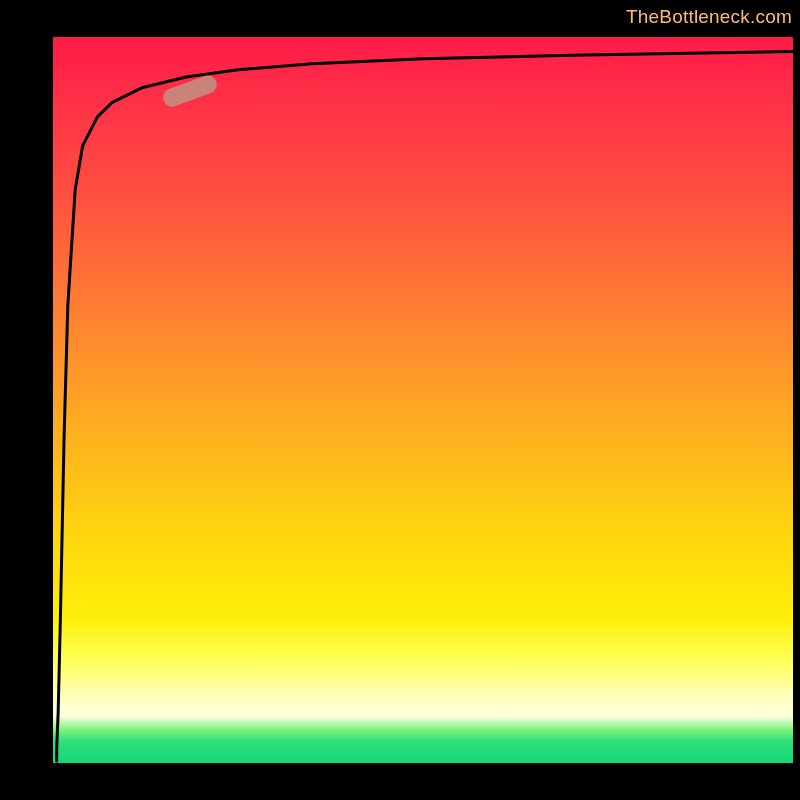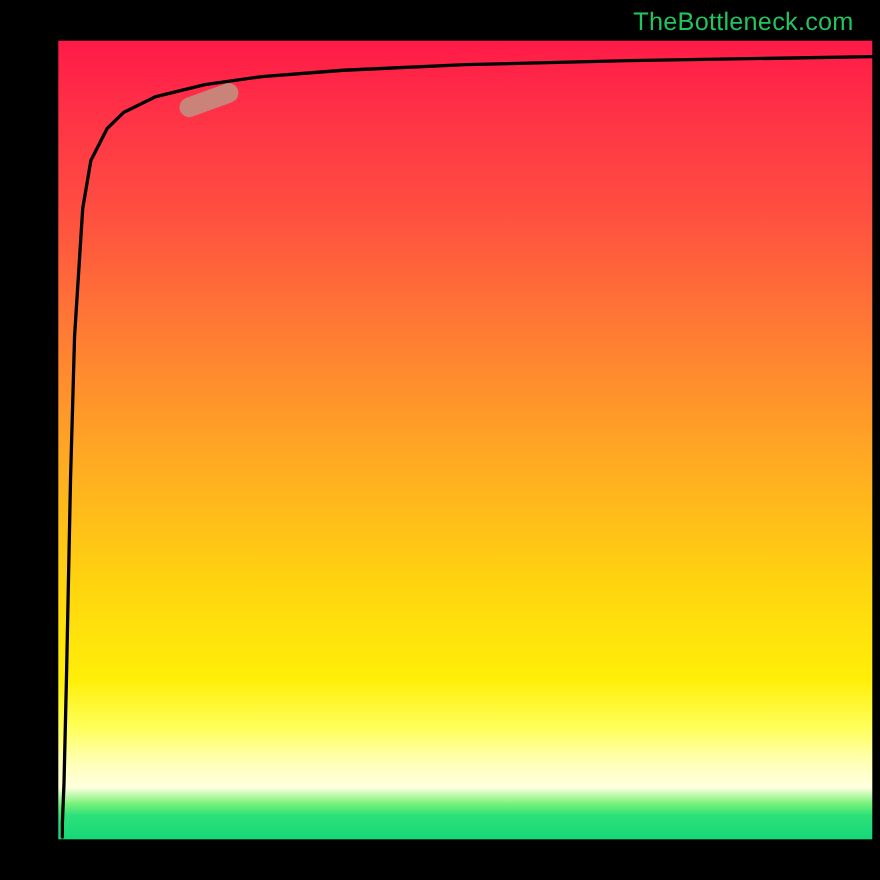--- a/index.html
+++ b/index.html
@@ -37,23 +37,23 @@
       #ffffb0 90%,
       #ffffe0 93.5%,
       #7af27a 95.5%,
       #2de07a 97%,
       #15d877 100%
     );
   }
   .watermark {
     position: absolute;
     top: 6px;
-    right: 24px;
-    color: #22c55e;
-    font-size: 23px;
+    right: 8px;
+    color: #fdba74;
+    font-size: 19px;
     font-weight: 500;
     letter-spacing: 0.2px;
   }
   .curve-svg {
     position: absolute;
     left: 53px;
     top: 37px;
     width: 740px;
     height: 726px;
     overflow: visible;

